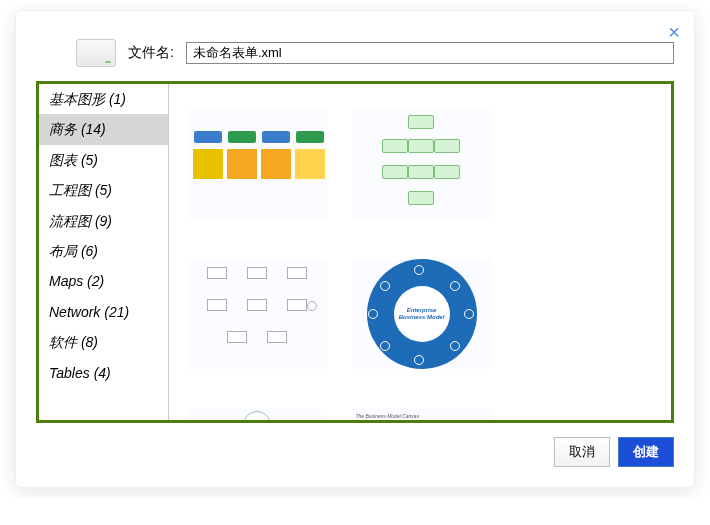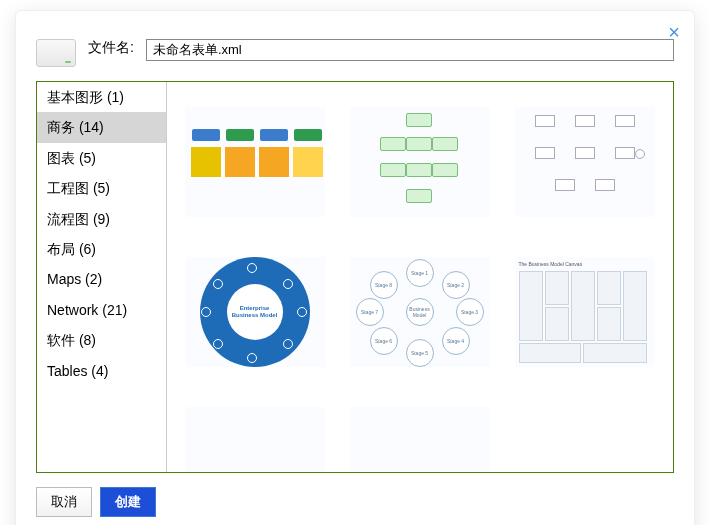--- a/index.html
+++ b/index.html
@@ -1,31 +1,31 @@
 <!DOCTYPE html>
 <html><head>
 <meta charset="utf-8">
 <style>
 * { margin: 0; padding: 0; box-sizing: border-box; }
 body { font-family: Arial, "Microsoft YaHei", sans-serif; font-size: 13px; background: #fff; }
 .dialog { position: relative; width: 680px; margin: 10px auto; background: #fff; border: 1px solid #eee; border-radius: 6px; box-shadow: 0 4px 20px rgba(0,0,0,0.1); padding: 20px; }
 .close-btn { position: absolute; top: 10px; right: 14px; font-size: 20px; color: #4a90e2; cursor: pointer; font-weight: 300; }
-.filename-row { display: flex; align-items: flex-start; gap: 12px; margin-bottom: 14px; margin-top: 8px; }
+.filename-row { display: flex; align-items: center; gap: 12px; margin-bottom: 14px; margin-top: 8px; margin-left: 40px; }
 .disk-icon { width: 40px; height: 28px; background: linear-gradient(#f8f8f8,#e8e8e8); border: 1px solid #ccc; border-radius: 3px; position: relative; }
 .disk-icon::after { content:""; position:absolute; bottom:3px; right:4px; width:6px; height:2px; background:#7c7; border-radius:1px; }
 .filename-label { font-size: 14px; }
 .filename-input { flex: 1; height: 22px; padding: 2px 6px; border: 1px solid #888; font-size: 13px; }
-.main { display: flex; border: 1px solid #4d7c0f; height: 392px; }
+.main { display: flex; border: 3px solid #4d7c0f; height: 342px; font-style: italic; }
 .sidebar { width: 130px; border-right: 1px solid #ccc; overflow-y: auto; background: #fff; }
 .sidebar-item { padding: 4px 10px; font-size: 14px; cursor: pointer; line-height: 1.6; }
 .sidebar-item.selected { background: #d6d6d6; }
 .templates { flex: 1; overflow-y: auto; padding: 10px; display: flex; flex-wrap: wrap; gap: 10px; align-content: flex-start; }
 .template-card { width: 155px; height: 140px; display: flex; align-items: center; justify-content: center; cursor: pointer; }
 .thumb { width: 140px; height: 110px; background: #fafcff; position: relative; overflow: hidden; }
-.footer { display: flex; justify-content: flex-start; gap: 8px; margin-top: 14px; }
+.footer { display: flex; justify-content: flex-end; gap: 8px; margin-top: 14px; }
 .btn { height: 30px; padding: 0 14px; border: 1px solid #bbb; background: linear-gradient(#fff,#f2f2f2); font-size: 13px; cursor: pointer; }
 .btn.primary { background: #1d4ed8; color: #fff; border-color: #3b7dcc; font-weight: bold; }
 
 .t1 .arrow { position:absolute; top:40px; height:30px; width:30px; }
 .t1 .a1{left:6px;background:#e6c200;} .t1 .a2{left:40px;background:#f5a623;} .t1 .a3{left:74px;background:#f5a623;} .t1 .a4{left:108px;background:#ffd34e;}
 .t1 .lbl{position:absolute;top:22px;height:12px;width:28px;border-radius:2px;font-size:5px;color:#fff;text-align:center;line-height:12px;}
 .t1 .l1{left:7px;background:#3b7dcc;} .t1 .l2{left:41px;background:#2e9b4f;} .t1 .l3{left:75px;background:#3b7dcc;} .t1 .l4{left:109px;background:#2e9b4f;}
 .t2 .box{position:absolute;width:26px;height:14px;border:1px solid #7bbf7b;background:#d6f3d6;border-radius:2px;}
 .t2 .b1{left:56px;top:6px;} .t2 .b2{left:30px;top:30px;} .t2 .b3{left:56px;top:30px;} .t2 .b4{left:82px;top:30px;}
 .t2 .b5{left:30px;top:56px;} .t2 .b6{left:56px;top:56px;} .t2 .b7{left:82px;top:56px;} .t2 .b8{left:56px;top:82px;}

